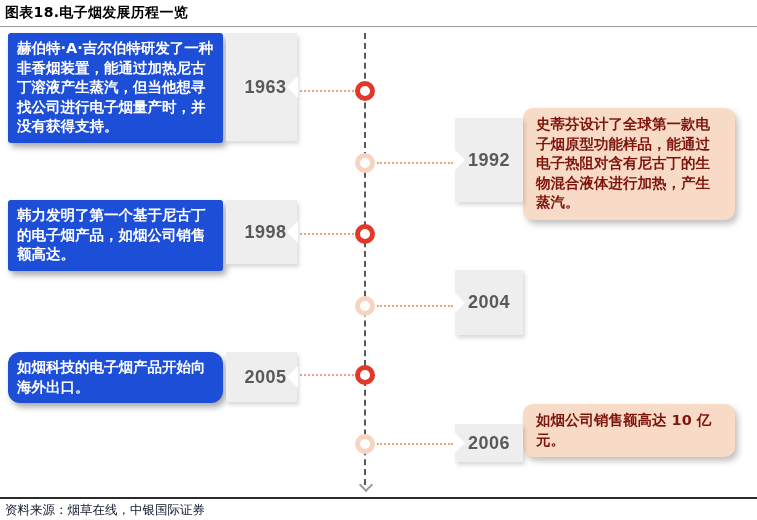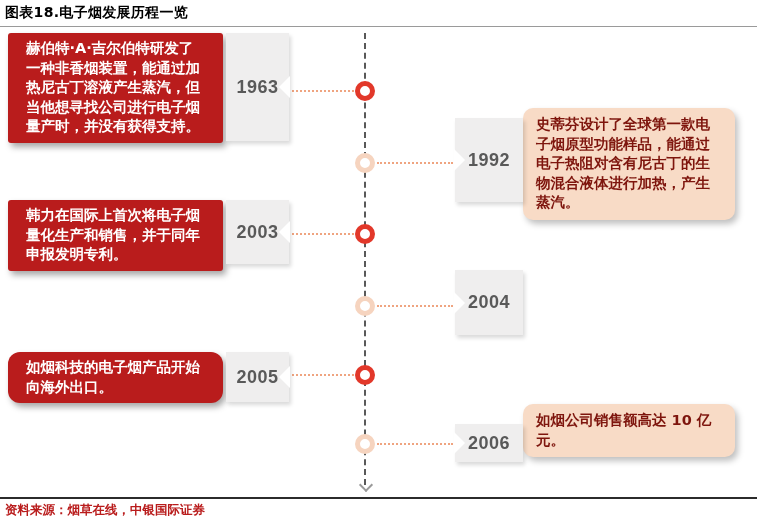--- a/index.html
+++ b/index.html
@@ -5,46 +5,46 @@
   html,body{margin:0;padding:0;background:#fff;}
   #page{position:relative;width:757px;height:520px;background:#fff;overflow:hidden;
         font-family:"DejaVu Sans", sans-serif;}
 
   .page-title{position:absolute;left:5px;top:4px;font-size:14px;font-weight:bold;color:#000;
               letter-spacing:.3px;}
   .rule{position:absolute;left:0;width:757px;height:0;}
   .rule.top{top:26px;border-top:1px solid #9a9a9a;}
   .rule.bottom{top:497px;border-top:2px solid #2b2b2b;}
   .source-note{position:absolute;left:5px;top:502px;font-family:"DejaVu Serif", serif;
-               font-weight:bold;font-size:12.5px;color:#b91c1c;}
+               font-weight:normal;font-size:12.5px;color:#0f172a;}
 
   .vline{position:absolute;left:364px;top:33px;height:452px;width:0;
          border-left:2px dashed #595959;}
   .arrow-down{position:absolute;left:361px;top:480px;width:8px;height:8px;
               border-right:2px solid #9a9a9a;border-bottom:2px solid #9a9a9a;
               transform:rotate(45deg);}
 
   .node{position:absolute;width:10px;height:10px;border-radius:50%;background:#fff;
         border:5px solid #E2382A;z-index:3;}
   .node.pink{border-color:#F6D4BF;}
 
   .connector{position:absolute;height:0;border-top:2px dotted #EFA480;z-index:1;}
 
   .card{position:absolute;box-sizing:border-box;font-size:14.5px;line-height:19.5px;
         font-weight:bold;}
-  .card.red{background:#b91c1c;color:#fff;width:215px;left:8px;padding:6px 18px;
+  .card.red{background:#1d4ed8;color:#fff;width:215px;left:8px;padding:6px 9px;
             border-radius:3px;box-shadow:3px 4px 6px rgba(0,0,0,.35);}
   .card.pink{background:#F8DBC6;color:#7E150D;width:212px;left:523px;padding:7px 13px;
              border-radius:10px;box-shadow:3px 4px 6px rgba(0,0,0,.25);}
 
   .year-tag{position:absolute;background:#EFEEEE;color:#595959;display:flex;
             align-items:center;justify-content:center;
             font-family:"Liberation Sans", sans-serif;font-weight:bold;font-size:18px;
             letter-spacing:.5px;box-shadow:2px 3px 4px rgba(0,0,0,.15);z-index:2;}
-  .year-tag.left{left:226px;width:63px;}
+  .year-tag.left{left:226px;width:63px;padding-left:8px;}
   .year-tag.right{left:455px;width:68px;}
   .year-tag.left::after{content:"";position:absolute;right:-1px;top:50%;margin-top:-11px;
             width:0;height:0;border-top:11px solid transparent;
             border-bottom:11px solid transparent;border-right:11px solid #fff;}
   .year-tag.right::after{content:"";position:absolute;left:-1px;top:50%;margin-top:-11px;
             width:0;height:0;border-top:11px solid transparent;
             border-bottom:11px solid transparent;border-left:11px solid #fff;}
 </style>
 </head>
 <body>
@@ -64,23 +64,23 @@
   <div class="connector" style="left:292px;top:90px;width:62px;"></div>
   <div class="node" style="left:355px;top:81px;"></div>
 
   <div class="card pink" style="top:108px;">史蒂芬设计了全球第一款电子烟原型功能样品，能通过电子热阻对含有尼古丁的生物混合液体进行加热，产生蒸汽。</div>
   <div class="year-tag right" style="top:118px;height:84px;">
     <span>1992</span>
   </div>
   <div class="connector" style="left:377px;top:162px;width:76px;"></div>
   <div class="node pink" style="left:355px;top:153px;"></div>
 
-  <div class="card red" style="top:200px;">韩力在国际上首次将电子烟量化生产和销售，并于同年申报发明专利。</div>
+  <div class="card red" style="top:200px;">韩力发明了第一个基于尼古丁的电子烟产品，如烟公司销售额高达。</div>
   <div class="year-tag left" style="top:200px;height:64px;">
-    <span>2003</span>
+    <span>1998</span>
   </div>
   <div class="connector" style="left:292px;top:233px;width:62px;"></div>
   <div class="node" style="left:355px;top:224px;"></div>
 
   <div class="year-tag right" style="top:270px;height:65px;">
     <span>2004</span>
   </div>
   <div class="connector" style="left:377px;top:305px;width:76px;"></div>
   <div class="node pink" style="left:355px;top:296px;"></div>
 

